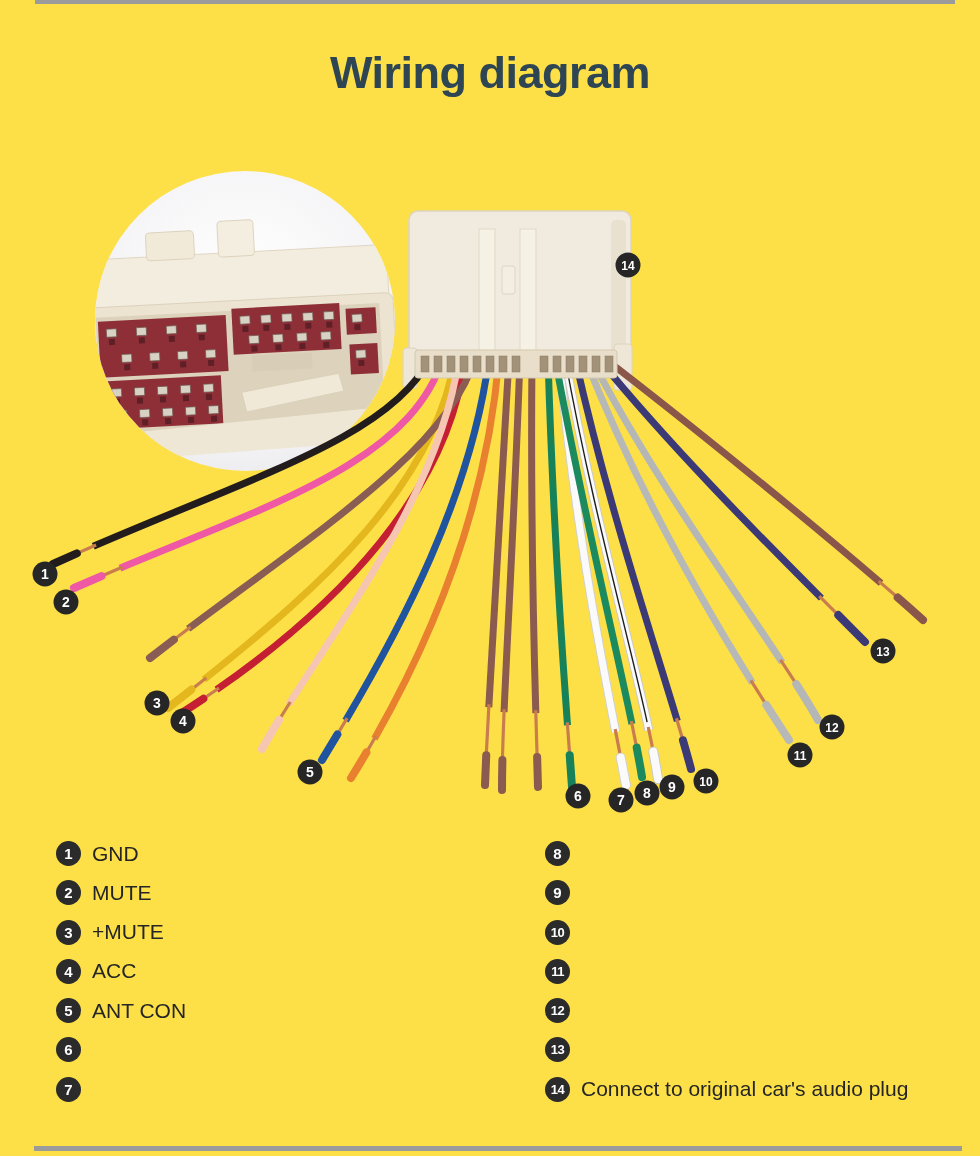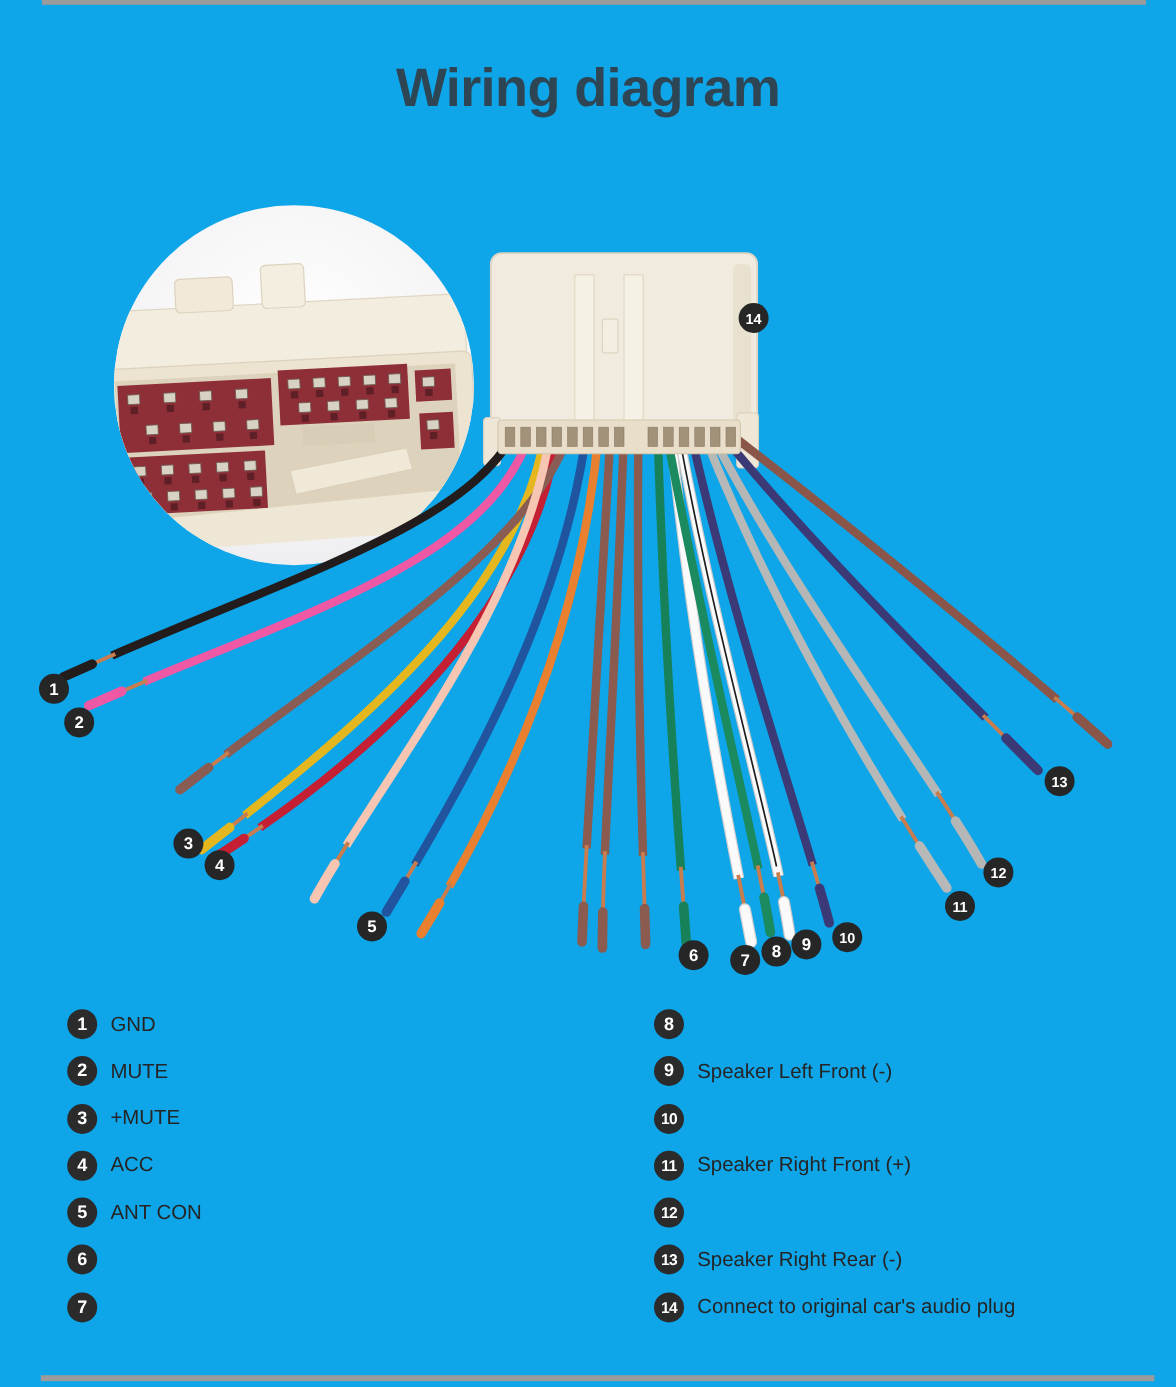--- a/index.html
+++ b/index.html
@@ -1,33 +1,33 @@
 <!DOCTYPE html>
 <html><head>
 <meta charset="utf-8">
 <style>
   html,body{margin:0;padding:0;background:#ffffff;}
-  .page{position:relative;width:980px;height:1156px;background:#0ea5e9;overflow:hidden;
+  .page{position:relative;width:980px;height:1156px;background:#fde047;overflow:hidden;
         font-family:"Liberation Sans", sans-serif;}
   .rule{position:absolute;background:#9b9b9b;}
   .rule-top{left:35px;top:0;width:920px;height:4px;}
   .rule-bottom{left:34px;top:1146px;width:928px;height:5px;}
   .title{position:absolute;left:0;top:47px;width:980px;margin:0;text-align:center;
          font-size:45px;font-weight:700;letter-spacing:-0.5px;color:#2e4554;}
   #diagram-svg{position:absolute;left:0;top:0;}
   .legend{position:absolute;left:0;top:841px;width:980px;}
   .legend-col{position:absolute;top:0;display:flex;flex-direction:column;gap:14.3px;}
   #legend-left{left:56px;}
   #legend-right{left:545px;}
   .legend-row{display:flex;align-items:center;height:25px;gap:11px;}
   .legend-num{width:25px;height:25px;border-radius:50%;background:#2b2b2b;color:#ffffff;
               display:flex;align-items:center;justify-content:center;
               font-size:15px;font-weight:700;flex:0 0 25px;}
   .legend-num.two{font-size:13px;letter-spacing:-0.5px;}
-  .legend-label{font-size:17px;color:#252525;white-space:nowrap;}
+  .legend-label{font-size:21px;color:#252525;white-space:nowrap;}
 </style>
 </head>
 <body>
 
 <div class="page">
   <div class="rule rule-top"></div>
   <h1 class="title">Wiring diagram</h1>
 
   <svg id="diagram-svg" width="980" height="1156" viewBox="0 0 980 1156">
     <defs>
@@ -348,35 +348,32 @@
         <div class="legend-row">
           <span class="legend-num">7</span>
         </div>
       </div>
     <div class="legend-col" id="legend-right">
         <div class="legend-row">
           <span class="legend-num">8</span>
         </div>
         <div class="legend-row">
           <span class="legend-num">9</span>
-          <span class="legend-label">Speaker Left Front (-)</span>
         </div>
         <div class="legend-row">
           <span class="legend-num two">10</span>
         </div>
         <div class="legend-row">
           <span class="legend-num two">11</span>
-          <span class="legend-label">Speaker Right Front (+)</span>
         </div>
         <div class="legend-row">
           <span class="legend-num two">12</span>
         </div>
         <div class="legend-row">
           <span class="legend-num two">13</span>
-          <span class="legend-label">Speaker Right Rear (-)</span>
         </div>
         <div class="legend-row">
           <span class="legend-num two">14</span>
           <span class="legend-label">Connect to original car's audio plug</span>
         </div>
       </div>
   </div>
 
   <div class="rule rule-bottom"></div>
 </div>

